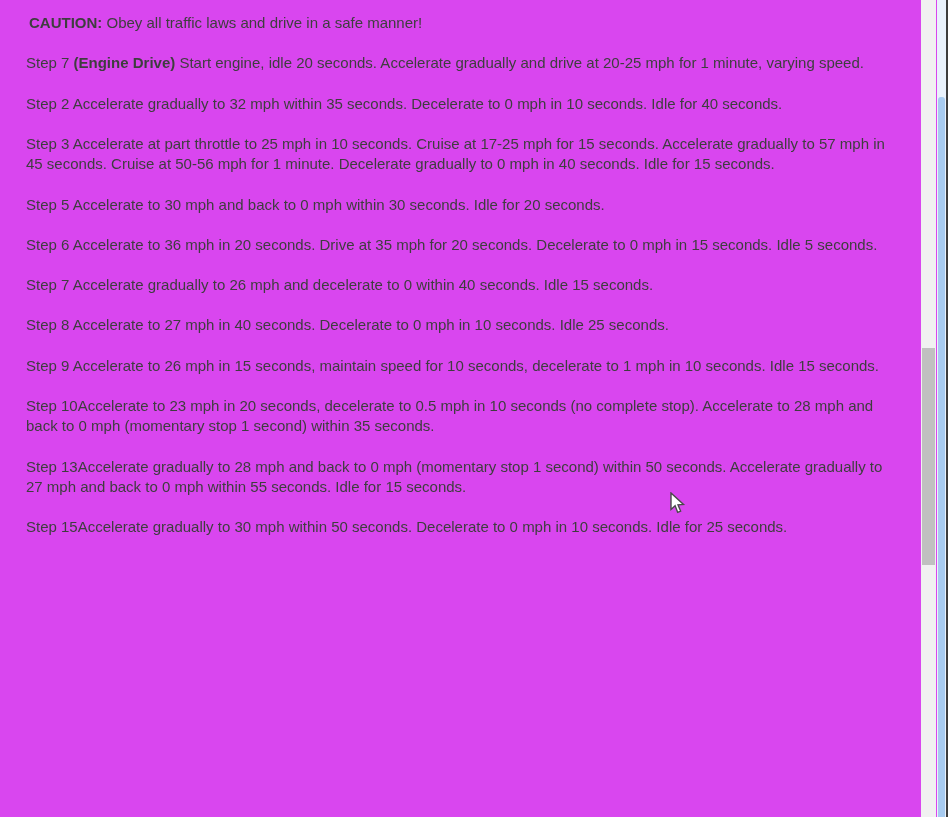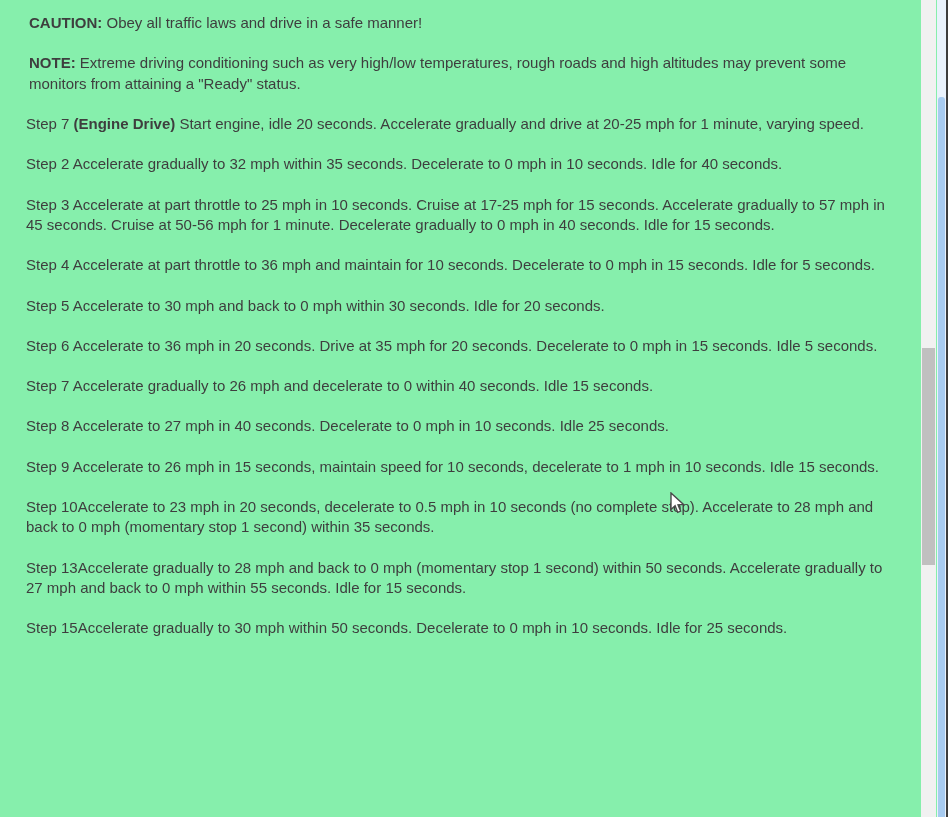--- a/index.html
+++ b/index.html
@@ -5,21 +5,21 @@
   * { margin: 0; padding: 0; box-sizing: border-box; }
   html, body {
     width: 948px; height: 817px;
     background: #ffffff;
     overflow: hidden;
     font-family: "Liberation Sans", "DejaVu Sans", sans-serif;
   }
   .page {
     position: relative;
     width: 948px; height: 817px;
-    background: #86efac;
+    background: #d946ef;
   }
   .content {
     position: absolute;
     left: 0; top: 0;
     width: 921px; height: 817px;
     padding: 13px 18px 0 26px;
     color: #3e3e3e;
     font-size: 15px;
     line-height: 20.4px;
     overflow: hidden;
@@ -68,27 +68,25 @@
   }
 </style>
 </head>
 <body>
 
 <div class="page">
 
   <div class="content">
     <p class="indent"><span></span><b>CAUTION:</b><span> Obey all traffic laws and drive in a safe manner!</span></p>
 
-    <p class="indent"><span></span><b>NOTE:</b><span> Extreme driving conditioning such as very high/low temperatures, rough roads and high altitudes may prevent some monitors from attaining a "Ready" status.</span></p>
 
     <p><span>Step 7 </span><b>(Engine Drive)</b><span> Start engine, idle 20 seconds. Accelerate gradually and drive at 20-25 mph for 1 minute, varying speed.</span></p>
 
     <p><span>Step 2 Accelerate gradually to 32 mph within 35 seconds. Decelerate to 0 mph in 10 seconds. Idle for 40 seconds.</span></p>
     <p><span>Step 3 Accelerate at part throttle to 25 mph in 10 seconds. Cruise at 17-25 mph for 15 seconds. Accelerate gradually to 57 mph in 45 seconds. Cruise at 50-56 mph for 1 minute. Decelerate gradually to 0 mph in 40 seconds. Idle for 15 seconds.</span></p>
-    <p><span>Step 4 Accelerate at part throttle to 36 mph and maintain for 10 seconds. Decelerate to 0 mph in 15 seconds. Idle for 5 seconds.</span></p>
     <p><span>Step 5 Accelerate to 30 mph and back to 0 mph within 30 seconds. Idle for 20 seconds.</span></p>
     <p><span>Step 6 Accelerate to 36 mph in 20 seconds. Drive at 35 mph for 20 seconds. Decelerate to 0 mph in 15 seconds. Idle 5 seconds.</span></p>
     <p><span>Step 7 Accelerate gradually to 26 mph and decelerate to 0 within 40 seconds. Idle 15 seconds.</span></p>
     <p><span>Step 8 Accelerate to 27 mph in 40 seconds. Decelerate to 0 mph in 10 seconds. Idle 25 seconds.</span></p>
     <p><span>Step 9 Accelerate to 26 mph in 15 seconds, maintain speed for 10 seconds, decelerate to 1 mph in 10 seconds. Idle 15 seconds.</span></p>
     <p><span>Step 10Accelerate to 23 mph in 20 seconds, decelerate to 0.5 mph in 10 seconds (no complete stop). Accelerate to 28 mph and back to 0 mph (momentary stop 1 second) within 35 seconds.</span></p>
     <p><span>Step 13Accelerate gradually to 28 mph and back to 0 mph (momentary stop 1 second) within 50 seconds. Accelerate gradually to 27 mph and back to 0 mph within 55 seconds. Idle for 15 seconds.</span></p>
     <p><span>Step 15Accelerate gradually to 30 mph within 50 seconds. Decelerate to 0 mph in 10 seconds. Idle for 25 seconds.</span></p>
   </div>
 

